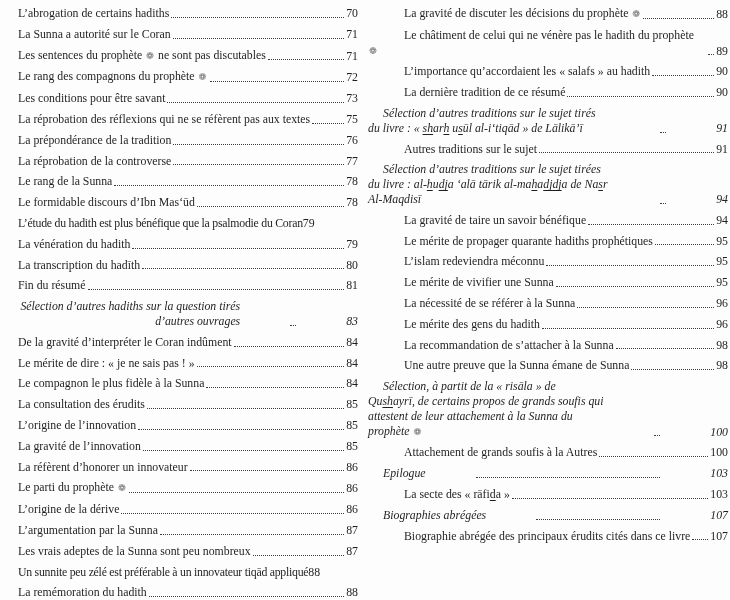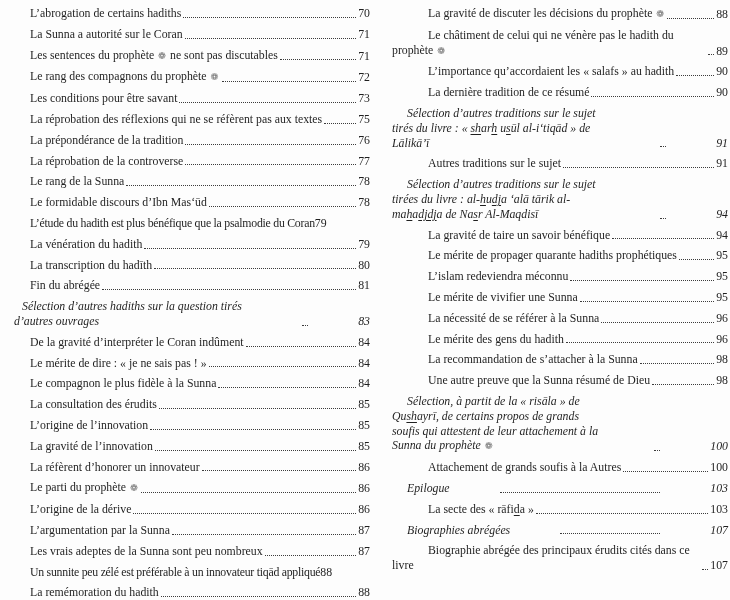--- a/index.html
+++ b/index.html
@@ -11,33 +11,33 @@
     font-size: 11.8px;
     overflow: hidden;
   }
   .page {
     box-sizing: border-box;
     width: 730px; height: 600px;
     padding: 6px 2px 0 2px;
     display: flex;
     gap: 10px;
   }
-  .col { box-sizing: border-box; margin-left: 12px; }
+  .col { box-sizing: border-box; }
   .col-left  { width: 356px; flex: 0 0 auto; }
   .col-right { flex: 1 1 auto; min-width: 0; }
 
   .row {
     display: flex;
     align-items: flex-end;
     margin-bottom: 6px;
     line-height: 14.8px;
   }
   .title { flex: 0 1 auto; min-width: 0; }
   .col-left  .row.entry   .title { text-indent: 16px; }
-  .col-left  .row.section .title { text-indent: 8px;  }
+  .col-left  .row.section .title { text-indent: 8px; text-align: right;  }
   .col-right .row.entry   .title { text-indent: 36px; }
   .col-right .row.section .title { text-indent: 15px; }
 
   .row.section { font-style: italic; gap: 48px; }
 
   .leader {
     flex: 1 1 auto;
     min-width: 6px;
     border-bottom: 1.6px dotted #3c3c3c;
     margin: 0 2px 3px 2px;
@@ -119,21 +119,21 @@
         <span class="title">La vénération du hadith</span>
         <span class="leader"></span>
         <span class="pagenum">79</span>
       </div>
       <div class="row entry">
         <span class="title">La transcription du hadīth</span>
         <span class="leader"></span>
         <span class="pagenum">80</span>
       </div>
       <div class="row entry">
-        <span class="title">Fin du abrégée</span>
+        <span class="title">Fin du résumé</span>
         <span class="leader"></span>
         <span class="pagenum">81</span>
       </div>
       <div class="row section">
         <span class="title">Sélection d’autres hadiths sur la question tirés d’autres ouvrages</span>
         <span class="leader"></span>
         <span class="pagenum">83</span>
       </div>
       <div class="row entry">
         <span class="title">De la gravité d’interpréter le Coran indûment</span>
@@ -265,21 +265,21 @@
         <span class="title">Le mérite des gens du hadith</span>
         <span class="leader"></span>
         <span class="pagenum">96</span>
       </div>
       <div class="row entry">
         <span class="title">La recommandation de s’attacher à la Sunna</span>
         <span class="leader"></span>
         <span class="pagenum">98</span>
       </div>
       <div class="row entry">
-        <span class="title">Une autre preuve que la Sunna résumé de Dieu</span>
+        <span class="title">Une autre preuve que la Sunna émane de Sunna</span>
         <span class="leader"></span>
         <span class="pagenum">98</span>
       </div>
       <div class="row section">
         <span class="title">Sélection, à partit de la « risāla » de Qu<u>sh</u>ayrī, de certains propos de grands soufis qui attestent de leur attachement à la Sunna du prophète <span class="pbuh">❁</span></span>
         <span class="leader"></span>
         <span class="pagenum">100</span>
       </div>
       <div class="row entry">
         <span class="title">Attachement de grands soufis à la Autres</span>

